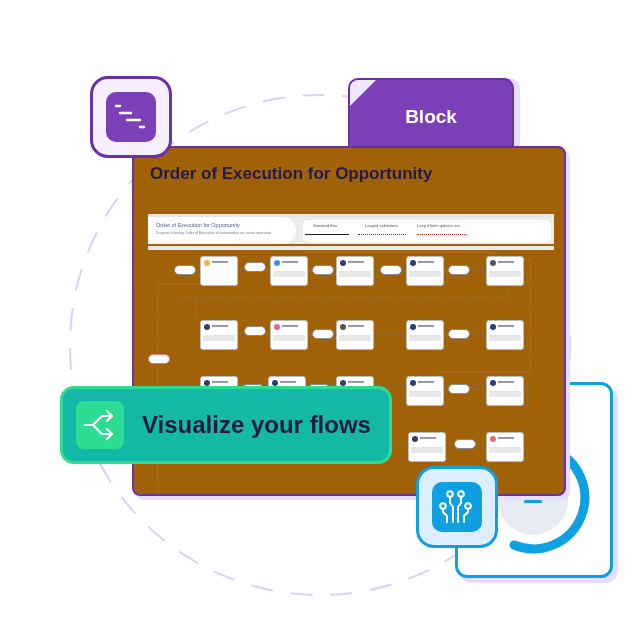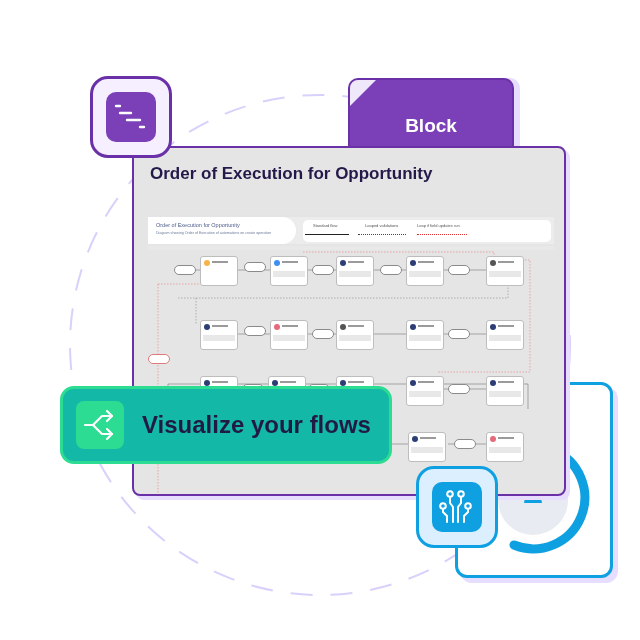--- a/index.html
+++ b/index.html
@@ -22,27 +22,27 @@
     background: #7b3fb8; border: 2px solid #6a30a8; border-radius: 10px 10px 0 0;
     box-shadow: 6px 0 0 #e6ddff;
     overflow: hidden;
   }
   .block-tab .corner {
     position: absolute; left: 0; top: 0; width: 0; height: 0;
     border-top: 26px solid #efe8fb; border-right: 26px solid transparent;
   }
   .block-label {
     position: absolute; left: 0; right: 0; top: 26px; text-align: center;
-    color: #ffffff; font-family: "Liberation Sans", sans-serif; font-weight: bold; font-size: 19px; margin-top: 9px;
+    color: #ffffff; font-family: "Liberation Sans", sans-serif; font-weight: bold; font-size: 19px;
   }
 
   
   .main-card {
     position: absolute; left: 132px; top: 146px; width: 434px; height: 350px;
-    background: #e5e5e5; border: 2px solid #6a30a8; border-radius: 8px;
+    background: #a16207; border: 2px solid #6a30a8; border-radius: 8px;
     box-shadow: 4px 4px 0 #e6ddff;
     overflow: hidden;
   }
   .card-title {
     position: absolute; left: 16px; top: 16px;
     font-family: "Liberation Sans", sans-serif; font-weight: bold; font-size: 17px; color: #241a4a;
   }
 
   .diagram { position: absolute; left: 14px; top: 66px; width: 406px; height: 290px; }
   .diag-head {

